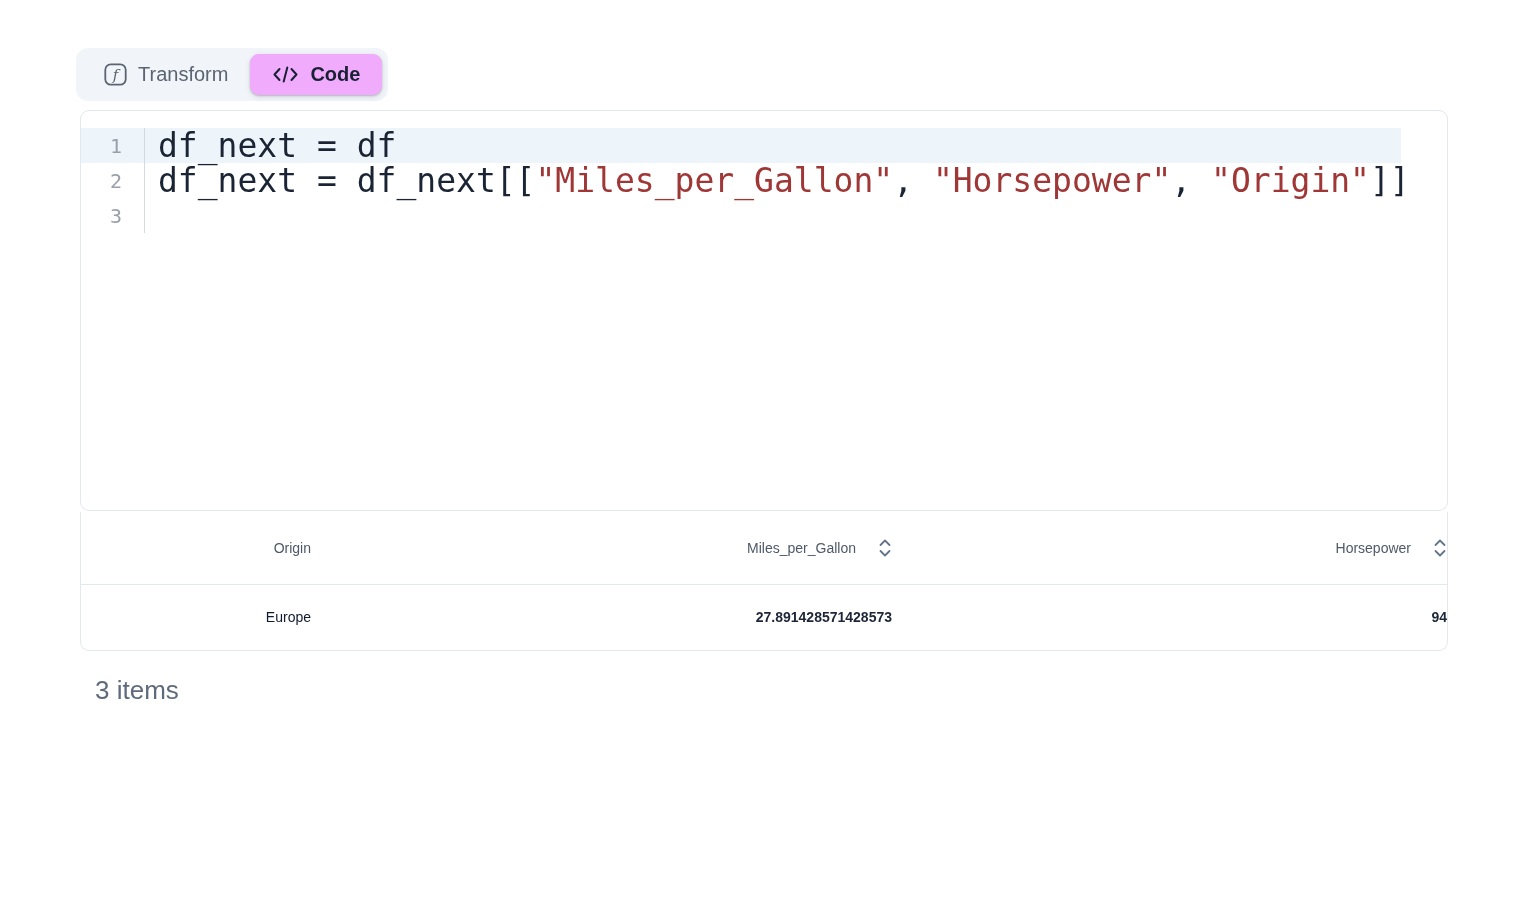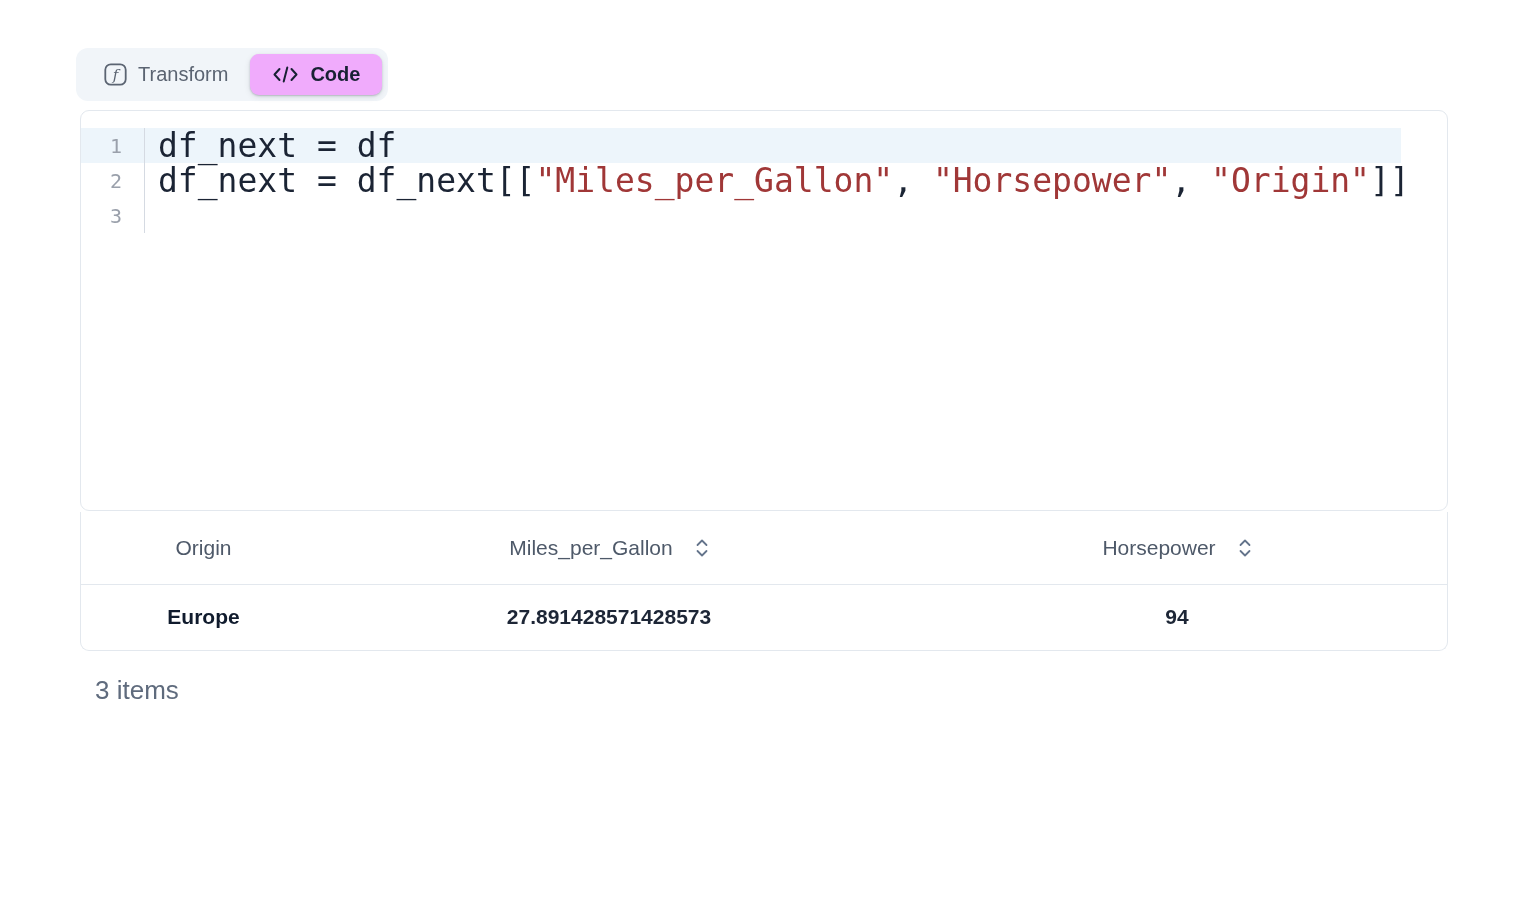--- a/index.html
+++ b/index.html
@@ -55,26 +55,26 @@
   
   .table-wrap {
     margin-left: 4px; margin-top: 1px;
     width: 1368px;
     border: 1.5px solid #e3e8ee; border-top: none;
     border-radius: 0 0 9px 9px;
     overflow: hidden;
   }
   table { width: 100%; border-collapse: collapse; }
   col.c1 { width: 230px; } col.c2 { width: 581px; }
-  th, td { text-align: center; padding: 0 0 0 15px; font-size: 21px; }
+  th, td { text-align: right; padding: 0 0 0 15px; font-size: 14px; }
   th { height: 72px; color: #4e5969; font-weight: 400; border-bottom: 1.5px solid #e3e8ee; }
   .th-inner { display: inline-flex; align-items: center; gap: 22px; }
   td { height: 66px; font-weight: bold; }
   tbody tr + tr td { border-top: 1.5px solid #eaeef3; }
-  td.origin { font-weight: 700; color: #101b2d; }
+  td.origin { font-weight: 400; color: #101b2d; }
   td.value { color: #1d2636; }
 
   
   .footer {
     margin-left: 4px; margin-top: 17px;
     width: 1368px; height: 44px;
     display: flex; align-items: center; justify-content: space-between;
   }
   .items-count { padding-left: 15px; font-size: 26px; color: #5f6b7d; }
   .pagination { display: flex; align-items: center; padding-right: 13px; }

